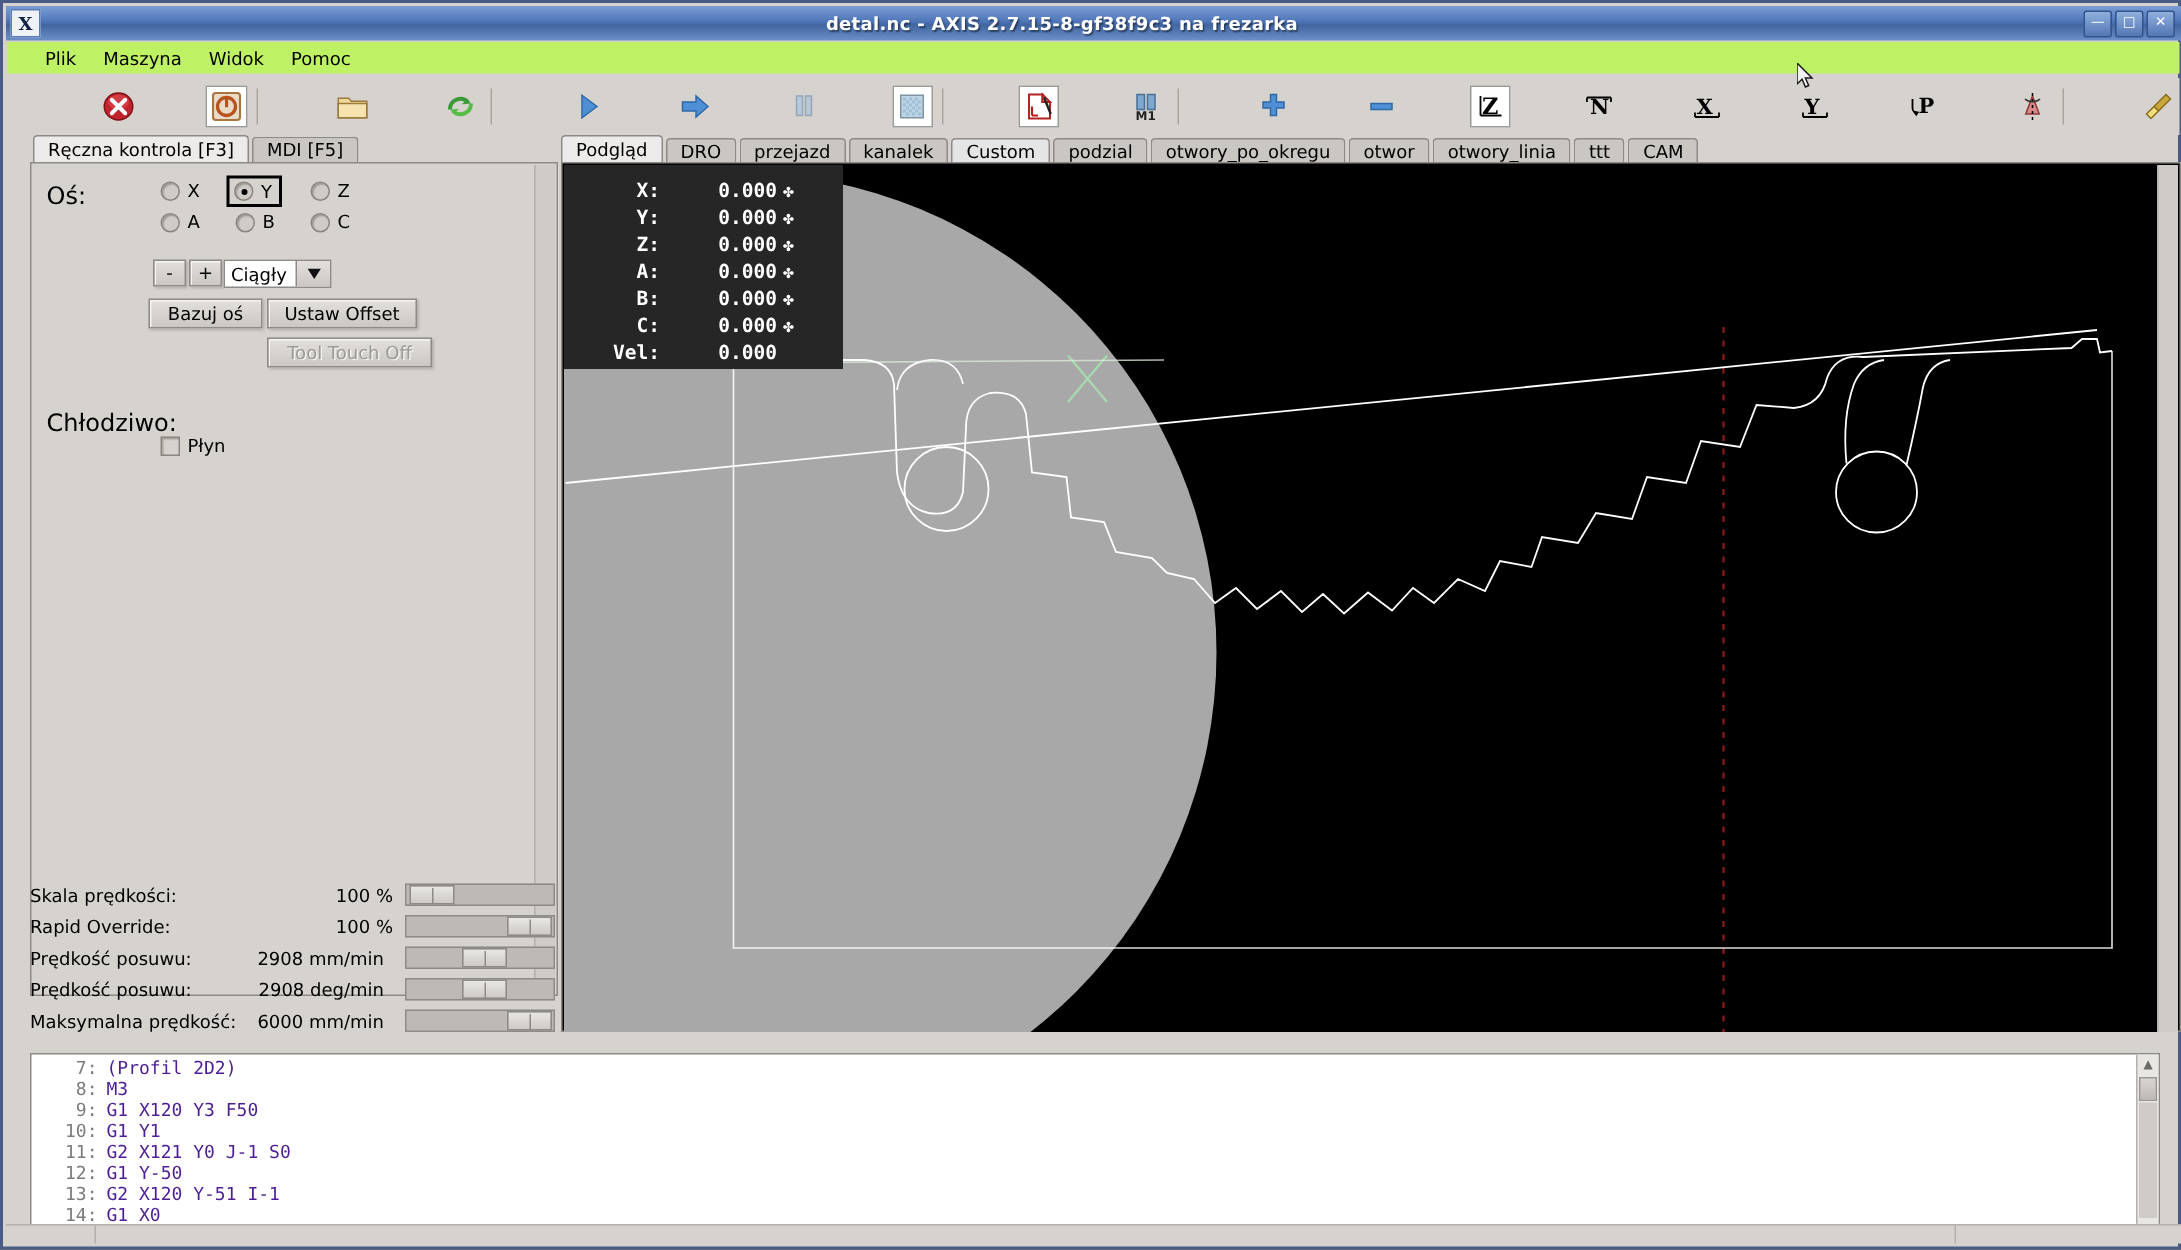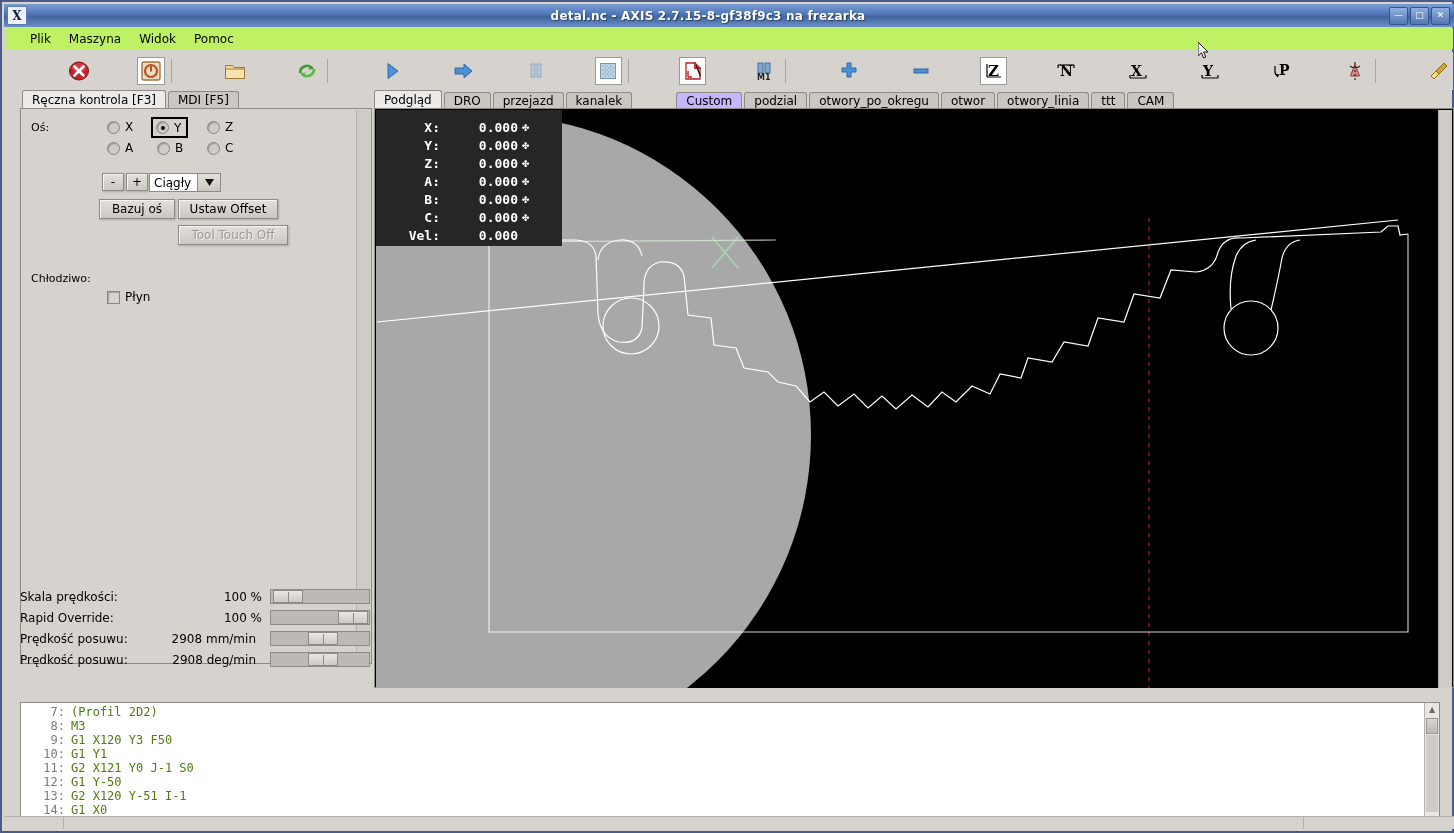--- a/index.html
+++ b/index.html
@@ -34,21 +34,21 @@
 
   
   #leftpane{position:absolute;left:18px;top:88px;width:352px;height:598px;}
   .tabrow{position:absolute;left:2px;top:0;height:19px;display:flex;align-items:center;}
   .tab{height:17px;line-height:17px;padding:0 9px;background:#cac6c1;border:1px solid #8e8a86;border-bottom:none;
        border-radius:3px 3px 0 0;font-size:12px;color:#000;margin-right:2px;box-sizing:border-box;}
   .tab.active{background:#ecebe9;height:19px;line-height:19px;}
   #leftbody{position:absolute;left:0;top:18px;width:352px;height:556px;background:#d6d2cd;border:1px solid #8e8a86;box-sizing:border-box;}
   #leftscroll{position:absolute;right:1px;top:1px;width:13px;height:554px;background:#cfcbc6;border-left:1px solid #b4b0ab;}
 
-  .lbl{position:absolute;font-size:11px;color:#000;}
+  .lbl{position:absolute;font-size:16px;color:#000;}
   .radio{position:absolute;display:flex;align-items:center;font-size:12px;}
   .radio .dot{width:11px;height:11px;border-radius:50%;background:#cfcbc6;border:1px solid #8a8580;
     box-shadow:inset 1px 1px 1px rgba(0,0,0,.25);margin-right:5px;display:flex;align-items:center;justify-content:center;}
   .radio .dot.on::after{content:"";width:4px;height:4px;border-radius:50%;background:#000;}
   .radio.selbox{border:2px solid #000;padding:0 5px 0 3px;box-sizing:border-box;}
 
   .btn{background:linear-gradient(to bottom,#e3e0dc,#cbc7c2);border:1px solid #8e8a86;
        box-shadow:inset 1px 1px 0 #f5f4f2, 1px 1px 2px rgba(0,0,0,.2);
        font-size:12px;color:#000;display:flex;align-items:center;justify-content:center;box-sizing:border-box;}
   .btn.disabled{color:#9d9a96;text-shadow:1px 1px 0 #f2f1ef;}
@@ -82,21 +82,21 @@
   #dro .vl{width:78px;text-align:right;padding-right:4px;}
   #dro .hm{width:14px;color:#fff;font-size:12px;line-height:1;}
   #rvscroll{position:absolute;right:1px;top:1px;width:13px;height:578px;background:#cfcbc6;border-left:1px solid #b4b0ab;}
 
   
   #gcode{position:absolute;left:18px;top:700px;width:1420px;height:125px;background:#fff;
      border:1px solid #8e8a86;box-sizing:border-box;overflow:hidden;}
   #gclist{position:absolute;left:0;top:2px;font-family:"DejaVu Sans Mono","Liberation Mono",monospace;font-size:12px;}
   #gclist .gl{height:14px;line-height:14px;display:flex;}
   #gclist .n{width:44px;text-align:right;color:#7b7b7b;padding-right:6px;}
-  #gclist .t{color:#4d7c0f;}
+  #gclist .t{color:#4c1d95;}
   #gscroll{position:absolute;right:0;top:0;width:14px;height:123px;background:#e9e7e4;border-left:1px solid #b4b0ab;}
   #gscroll .arw{width:14px;height:13px;display:flex;align-items:center;justify-content:center;font-size:8px;color:#6e6a66;}
   #gscroll .gthumb{position:absolute;left:1px;top:15px;width:12px;height:16px;background:linear-gradient(to bottom,#d9d5d0,#bdb9b4);border:1px solid #9a9691;box-sizing:border-box;}
   #gscroll .gtrack{position:absolute;left:1px;top:32px;width:12px;height:77px;background:#cfcbc6;}
 
   #statusbar{position:absolute;left:2px;bottom:2px;width:1450px;height:12px;background:#d6d2cd;border-top:1px solid #b4b0ab;display:flex;}
   #statusbar .cell{height:12px;border-right:1px solid #b4b0ab;box-sizing:border-box;}
 
   #cursor{position:absolute;left:1196px;top:40px;width:12px;height:18px;}
 </style>
@@ -378,28 +378,35 @@
   </div>
 
   <div class="srow" style="top:648px;">
     <span class="slabel">Prędkość posuwu:</span>
     <span class="sval" style="right:116px;">2908 deg/min</span>
     <span class="strack">
       <span class="sthumb" style="left:38%;"></span>
     </span>
   </div>
 
+  <div class="srow" style="top:669px;">
+    <span class="slabel">Maksymalna prędkość:</span>
+    <span class="sval" style="right:116px;">6000 mm/min</span>
+    <span class="strack">
+      <span class="sthumb" style="left:68%;"></span>
+    </span>
+  </div>
 
   <div id="rightpane">
     <div class="rtabrow">
       <div class="tab active">Podgląd</div>
       <div class="tab">DRO</div>
       <div class="tab">przejazd</div>
       <div class="tab">kanalek</div>
-      <div class="tab" style="background:#c4b5fd;margin-left:42px;">Custom</div>
+      <div class="tab" style="background:#e5e5e5;">Custom</div>
       <div class="tab">podzial</div>
       <div class="tab">otwory_po_okregu</div>
       <div class="tab">otwor</div>
       <div class="tab">otwory_linia</div>
       <div class="tab">ttt</div>
       <div class="tab">CAM</div>
     </div>
 
     <div id="rbody">
       <div id="glcanvas">

